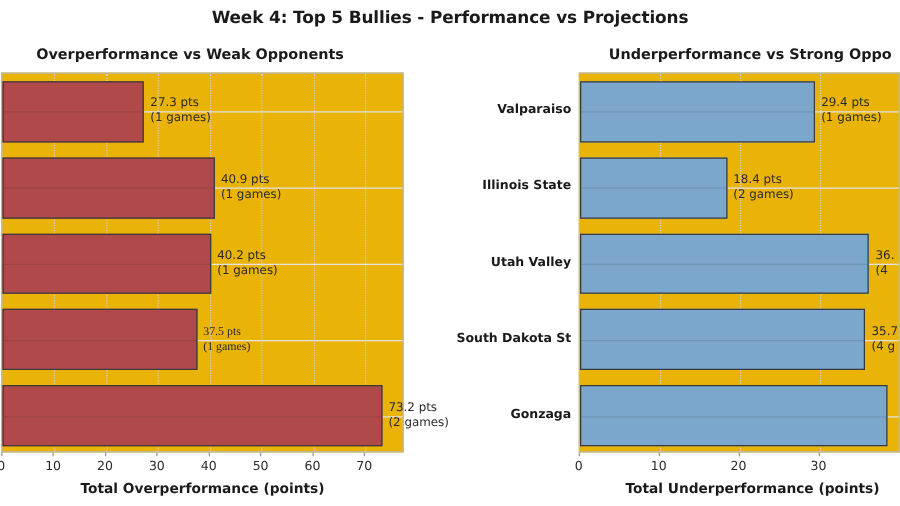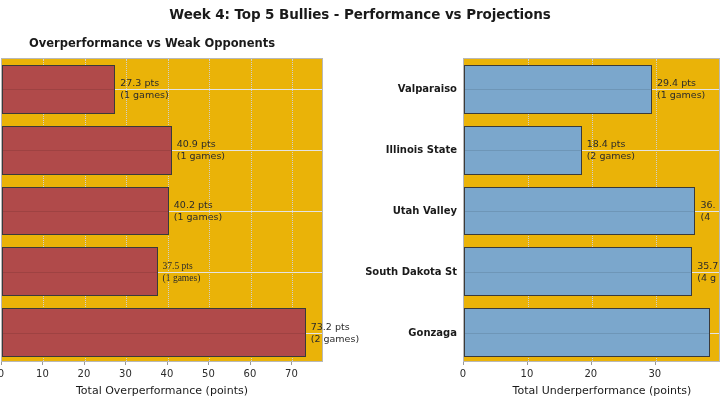--- a/index.html
+++ b/index.html
@@ -133,21 +133,21 @@
   }
   .xtick-mark {
     position: absolute;
     width: 0;
     height: 3px;
     border-left: 1px solid #999;
   }
   .xaxis-title {
     position: absolute;
     font-size: 11px;
-    font-weight: normal;
+    font-weight: bold;
     color: #1a1a1a;
     white-space: nowrap;
     transform: translateX(-50%);
   }
 </style>
 </head>
 <body>
 
 <div id="fig-title">Week 4: Top 5 Bullies - Performance vs Projections</div>
 
@@ -215,20 +215,21 @@
     <div class="xtick-mark" style="left: 208.474px; top: 362px;"></div>
     <div class="xtick" style="left: 208.474px; top: 368px;">50</div>
     <div class="xtick-mark" style="left: 249.969px; top: 362px;"></div>
     <div class="xtick" style="left: 249.969px; top: 368px;">60</div>
     <div class="xtick-mark" style="left: 291.464px; top: 362px;"></div>
     <div class="xtick" style="left: 291.464px; top: 368px;">70</div>
     <div class="xaxis-title" style="left: 162px; top: 384px;">Total Overperformance (points)</div>
   </div>
 
 <div class="panel" id="panel-right">
+  <div class="panel-title">Underperformance vs Strong Oppo</div>
   <div class="plot" id="plot-right">
       <div class="vgrid" style="left: 63.9303px;"></div>
       <div class="vgrid" style="left: 127.861px;"></div>
       <div class="vgrid" style="left: 191.791px;"></div>
       <div class="hgrid" style="top: 30.4px;"></div>
       <div class="bar blue" style="left: 0px; top: 6.08px; width: 187.955px; height: 48.64px;">
         <div class="bar-inner-line"></div>
       </div>
       <div class="bar-annot" style="left: 192.955px; top: 18.4px;">
         <div>29.4 pts</div>

